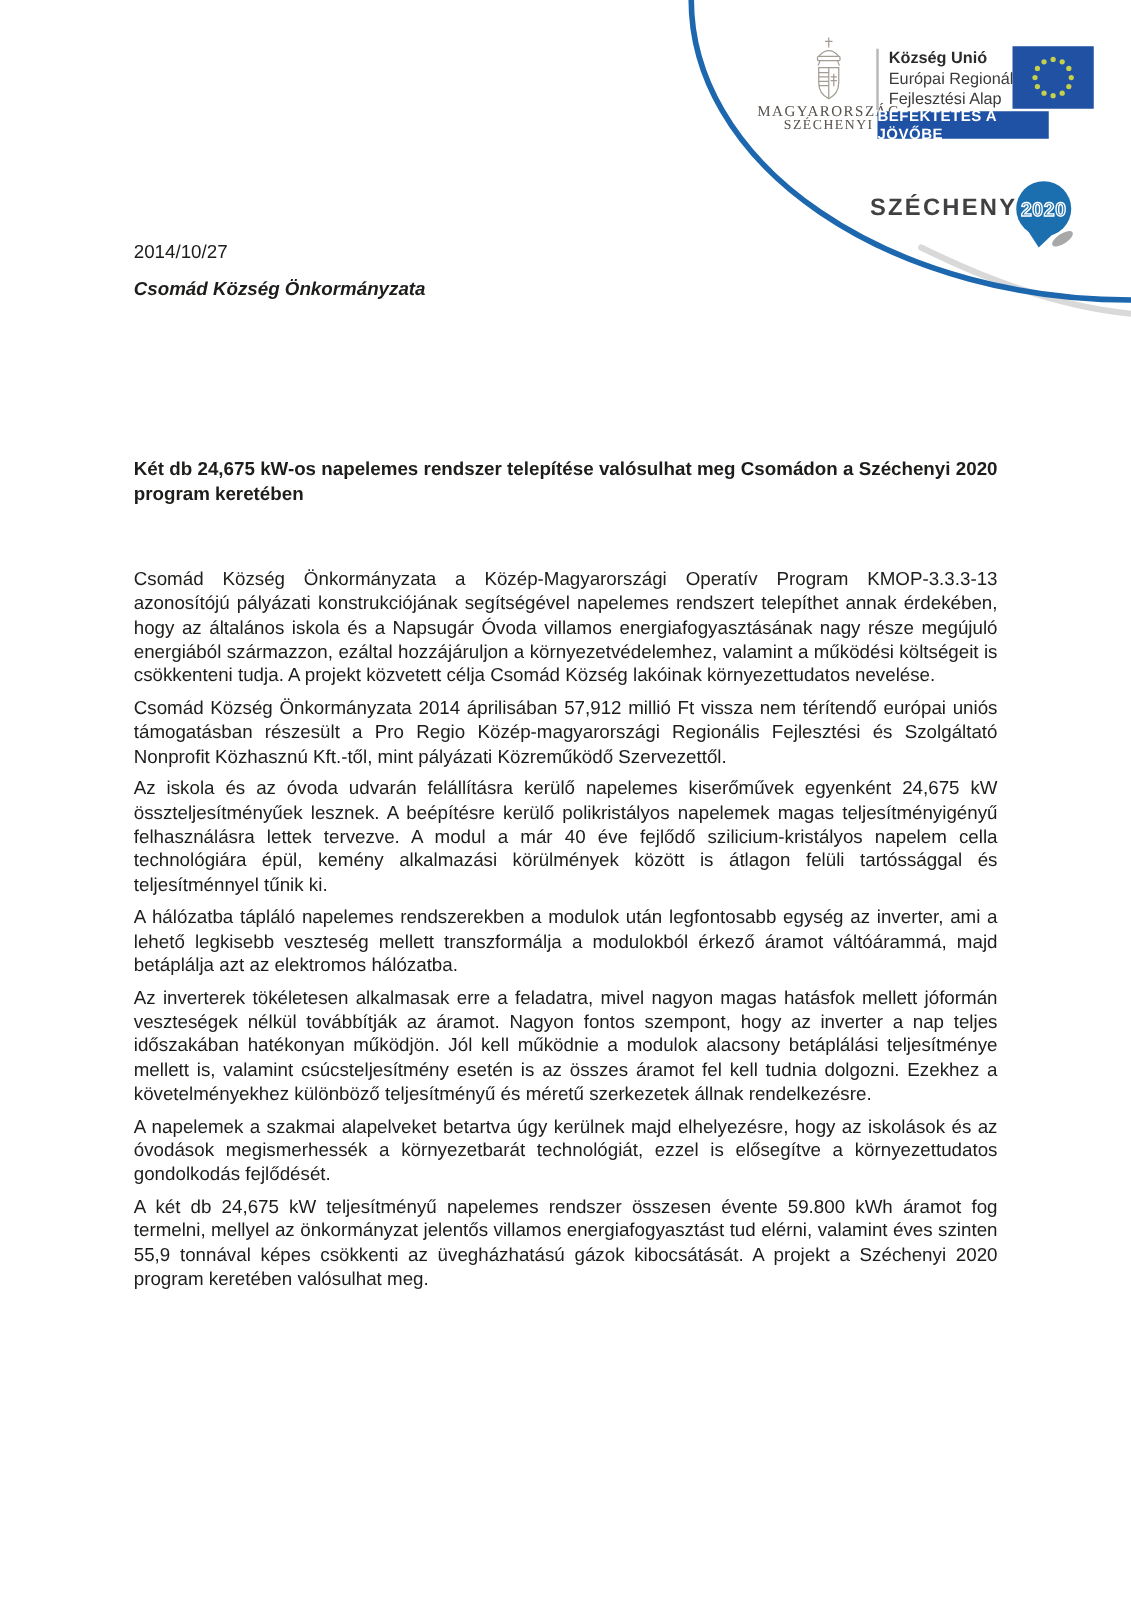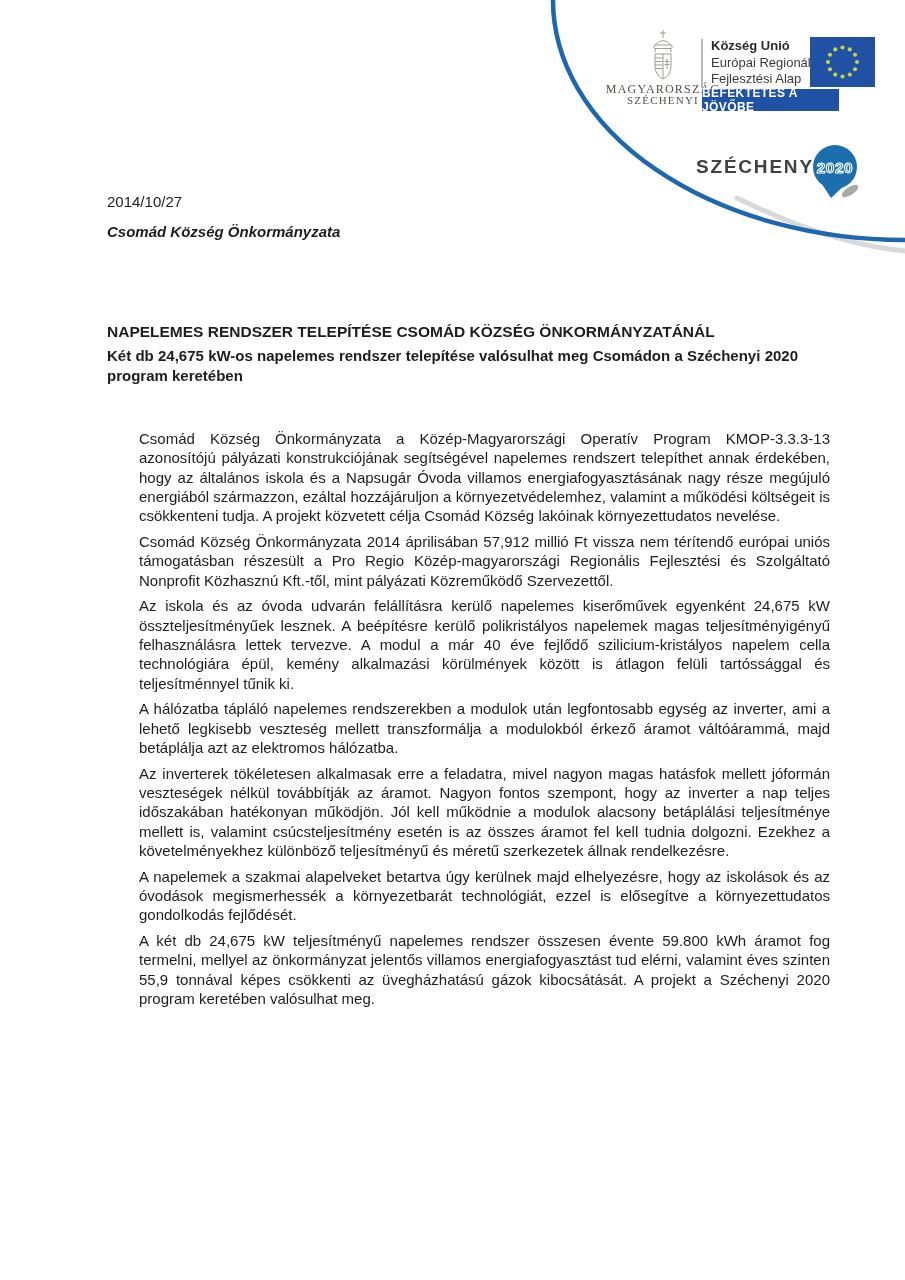--- a/index.html
+++ b/index.html
@@ -37,22 +37,22 @@
   .szechenyi-pin{position:absolute;left:808px;top:140px;}
   
   .content{position:absolute;left:107px;width:691px;}
   .date{top:193px;font-size:15px;}
   .org{top:223px;font-size:15px;font-weight:bold;font-style:italic;}
   .title{
     top:278px;font-size:29px;font-weight:bold;color:#2a50a5;
     letter-spacing:-0.2px;line-height:34px;
   }
   .headline{top:322px;font-size:15.5px;font-weight:bold;line-height:19px;}
-  .lead{top:346px;font-size:15px;font-weight:bold;line-height:19.5px;text-align:justify;}
-  .body-text{top:429px;font-size:15px;line-height:19.3px;text-align:justify;margin-left:32px;}
+  .lead{top:366px;font-size:15px;font-weight:bold;line-height:19.5px;text-align:justify;}
+  .body-text{top:454px;font-size:15px;line-height:19.3px;text-align:justify;}
   .body-text p{margin:0 0 6.5px 0;}
 </style>
 </head>
 <body>
 
 <div class="page">
 
   <svg class="swoosh" viewBox="0 0 905 270" aria-hidden="true">
     <path d="M737,198 Q830,244 905,251" fill="none" stroke="#a0a0a0" stroke-width="5" opacity="0.4" stroke-linecap="round"></path>
     <path d="M553,0 A352,240 0 0 0 905,240" fill="none" stroke="#1c67ae" stroke-width="4.5"></path>
@@ -106,21 +106,20 @@
   <div class="szechenyi-word">SZÉCHENYI</div>
   <svg class="szechenyi-pin" width="62" height="62" viewBox="0 0 62 62">
     <ellipse cx="42" cy="51" rx="9.5" ry="4" fill="#a8a8a8" transform="rotate(-33 42 51)"></ellipse>
     <circle cx="27" cy="27" r="22" fill="#1b6fae"></circle>
     <polygon points="10,38 44,38 23,58" fill="#1b6fae"></polygon>
     <text x="27" y="32.5" text-anchor="middle" font-family="Liberation Sans, sans-serif" font-size="15.5" font-weight="bold" fill="none" stroke="#ffffff" stroke-width="1.1" letter-spacing="0.5">2020</text>
   </svg>
 
   <div class="content date">2014/10/27</div>
   <div class="content org">Csomád Község Önkormányzata</div>
-  <div class="content headline">NAPELEMES RENDSZER TELEPÍTÉSE CSOMÁD KÖZSÉG ÖNKORMÁNYZATÁNÁL</div>
   <div class="content lead">Két db 24,675 kW-os napelemes rendszer telepítése valósulhat meg Csomádon a Széchenyi 2020 program keretében</div>
   <div class="content body-text">
       <p>Csomád Község Önkormányzata a Közép-Magyarországi Operatív Program KMOP-3.3.3-13 azonosítójú pályázati konstrukciójának segítségével napelemes rendszert telepíthet annak érdekében, hogy az általános iskola és a Napsugár Óvoda villamos energiafogyasztásának nagy része megújuló energiából származzon, ezáltal hozzájáruljon a környezetvédelemhez, valamint a működési költségeit is csökkenteni tudja. A projekt közvetett célja Csomád Község lakóinak környezettudatos nevelése.</p>
       <p>Csomád Község Önkormányzata 2014 áprilisában 57,912 millió Ft vissza nem térítendő európai uniós támogatásban részesült a Pro Regio Közép-magyarországi Regionális Fejlesztési és Szolgáltató Nonprofit Közhasznú Kft.-től, mint pályázati Közreműködő Szervezettől.</p>
       <p>Az iskola és az óvoda udvarán felállításra kerülő napelemes kiserőművek egyenként 24,675 kW összteljesítményűek lesznek. A beépítésre kerülő polikristályos napelemek magas teljesítményigényű felhasználásra lettek tervezve. A modul a már 40 éve fejlődő szilicium-kristályos napelem cella technológiára épül, kemény alkalmazási körülmények között is átlagon felüli tartóssággal és teljesítménnyel tűnik ki.</p>
       <p>A hálózatba tápláló napelemes rendszerekben a modulok után legfontosabb egység az inverter, ami a lehető legkisebb veszteség mellett transzformálja a modulokból érkező áramot váltóárammá, majd betáplálja azt az elektromos hálózatba.</p>
       <p>Az inverterek tökéletesen alkalmasak erre a feladatra, mivel nagyon magas hatásfok mellett jóformán veszteségek nélkül továbbítják az áramot. Nagyon fontos szempont, hogy az inverter a nap teljes időszakában hatékonyan működjön. Jól kell működnie a modulok alacsony betáplálási teljesítménye mellett is, valamint csúcsteljesítmény esetén is az összes áramot fel kell tudnia dolgozni. Ezekhez a követelményekhez különböző teljesítményű és méretű szerkezetek állnak rendelkezésre.</p>
       <p>A napelemek a szakmai alapelveket betartva úgy kerülnek majd elhelyezésre, hogy az iskolások és az óvodások megismerhessék a környezetbarát technológiát, ezzel is elősegítve a környezettudatos gondolkodás fejlődését.</p>
       <p>A két db 24,675 kW teljesítményű napelemes rendszer összesen évente 59.800 kWh áramot fog termelni, mellyel az önkormányzat jelentős villamos energiafogyasztást tud elérni, valamint éves szinten 55,9 tonnával képes csökkenti az üvegházhatású gázok kibocsátását. A projekt a Széchenyi 2020 program keretében valósulhat meg.</p>
     </div>

